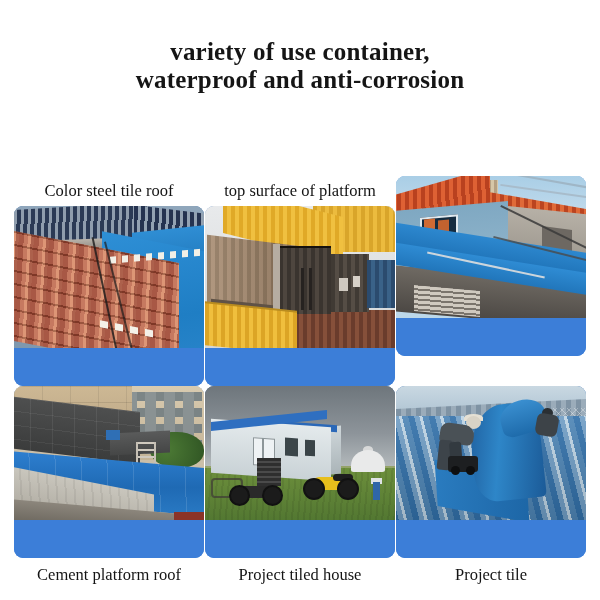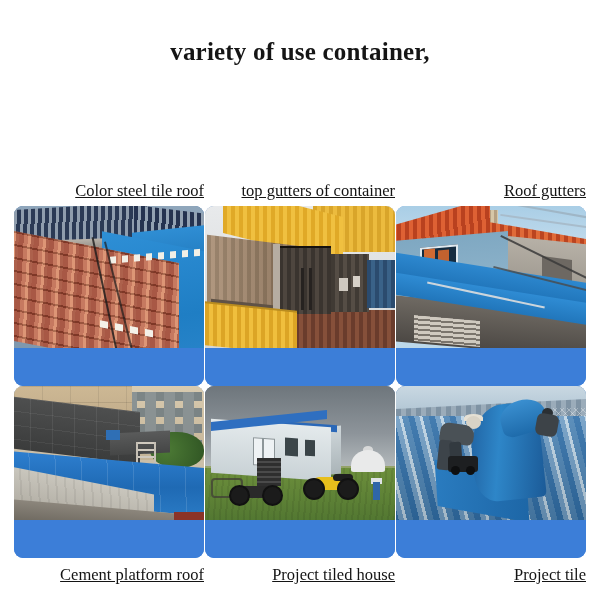--- a/index.html
+++ b/index.html
@@ -35,26 +35,25 @@
     grid-template-columns:190px 190px 190px;
     column-gap:1px;
     row-gap:0px;
   }
   .cell{ width:190px; }
 
   .caption{
     font-family:"Liberation Serif", serif;
     font-size:16.5px;
     color:#141414;
-    text-align:right;
+    text-align:center;
     height:30px;
     line-height:30px;
     white-space:nowrap;
     overflow:visible;
-    text-decoration:underline;
   }
   .caption.top{ margin-bottom:0px; }
   .caption.bottom{ margin-top:2px; }
 
   .card{
     position:relative;
     width:190px; height:180px;
     border-radius:9px;
     overflow:hidden;
     background:#3c7ed8;
@@ -564,20 +563,21 @@
     position:absolute;left:150px;top:22px;width:46px;height:22px;
     background:repeating-linear-gradient(45deg,rgba(255,255,255,.35) 0 1px,transparent 1px 5px),
                repeating-linear-gradient(-45deg,rgba(255,255,255,.3) 0 1px,transparent 1px 5px);
   }
 </style>
 </head>
 <body>
 
 <div class="title">
   <span class="l1">variety of use container,</span>
+  <span class="l2">waterproof and anti-corrosion</span>
 </div>
 
 <div class="grid">
 
   <div class="cell row1">
     <div class="caption top">Color steel tile roof</div>
     <div class="card">
       <div class="photo p1">
         <div class="sky"></div>
         <div class="solarpanel"></div>
@@ -591,21 +591,21 @@
         <div class="clips"></div>
         <div class="clips2"></div>
         <div class="wire"></div>
         <div class="wire2"></div>
       </div>
       <div class="bluebar"></div>
     </div>
   </div>
 
   <div class="cell row1">
-    <div class="caption top">top gutters of container</div>
+    <div class="caption top">top surface of platform</div>
     <div class="card">
       <div class="photo p2">
         <div class="bg"></div>
         <div class="yTopR"></div>
         <div class="yTop"></div>
         <div class="brownBig"></div>
         <div class="brownBigShade"></div>
         <div class="railing"></div>
         <div class="rustBot"></div>
         <div class="darkRight"></div>
@@ -618,21 +618,20 @@
         <div class="plate2"></div>
         <div class="vpost"></div>
         <div class="yBotEdge"></div>
         <div class="yBot"></div>
       </div>
       <div class="bluebar"></div>
     </div>
   </div>
 
   <div class="cell row1">
-    <div class="caption top">Roof gutters</div>
     <div class="card">
       <div class="photo p3">
         <div class="sky"></div>
         <div class="crane"></div>
         <div class="crane2"></div>
         <div class="tower"></div>
         <div class="orangeRoofR"></div>
         <div class="grayWall"></div>
         <div class="orangeRoofL"></div>
         <div class="houseWall"></div>

